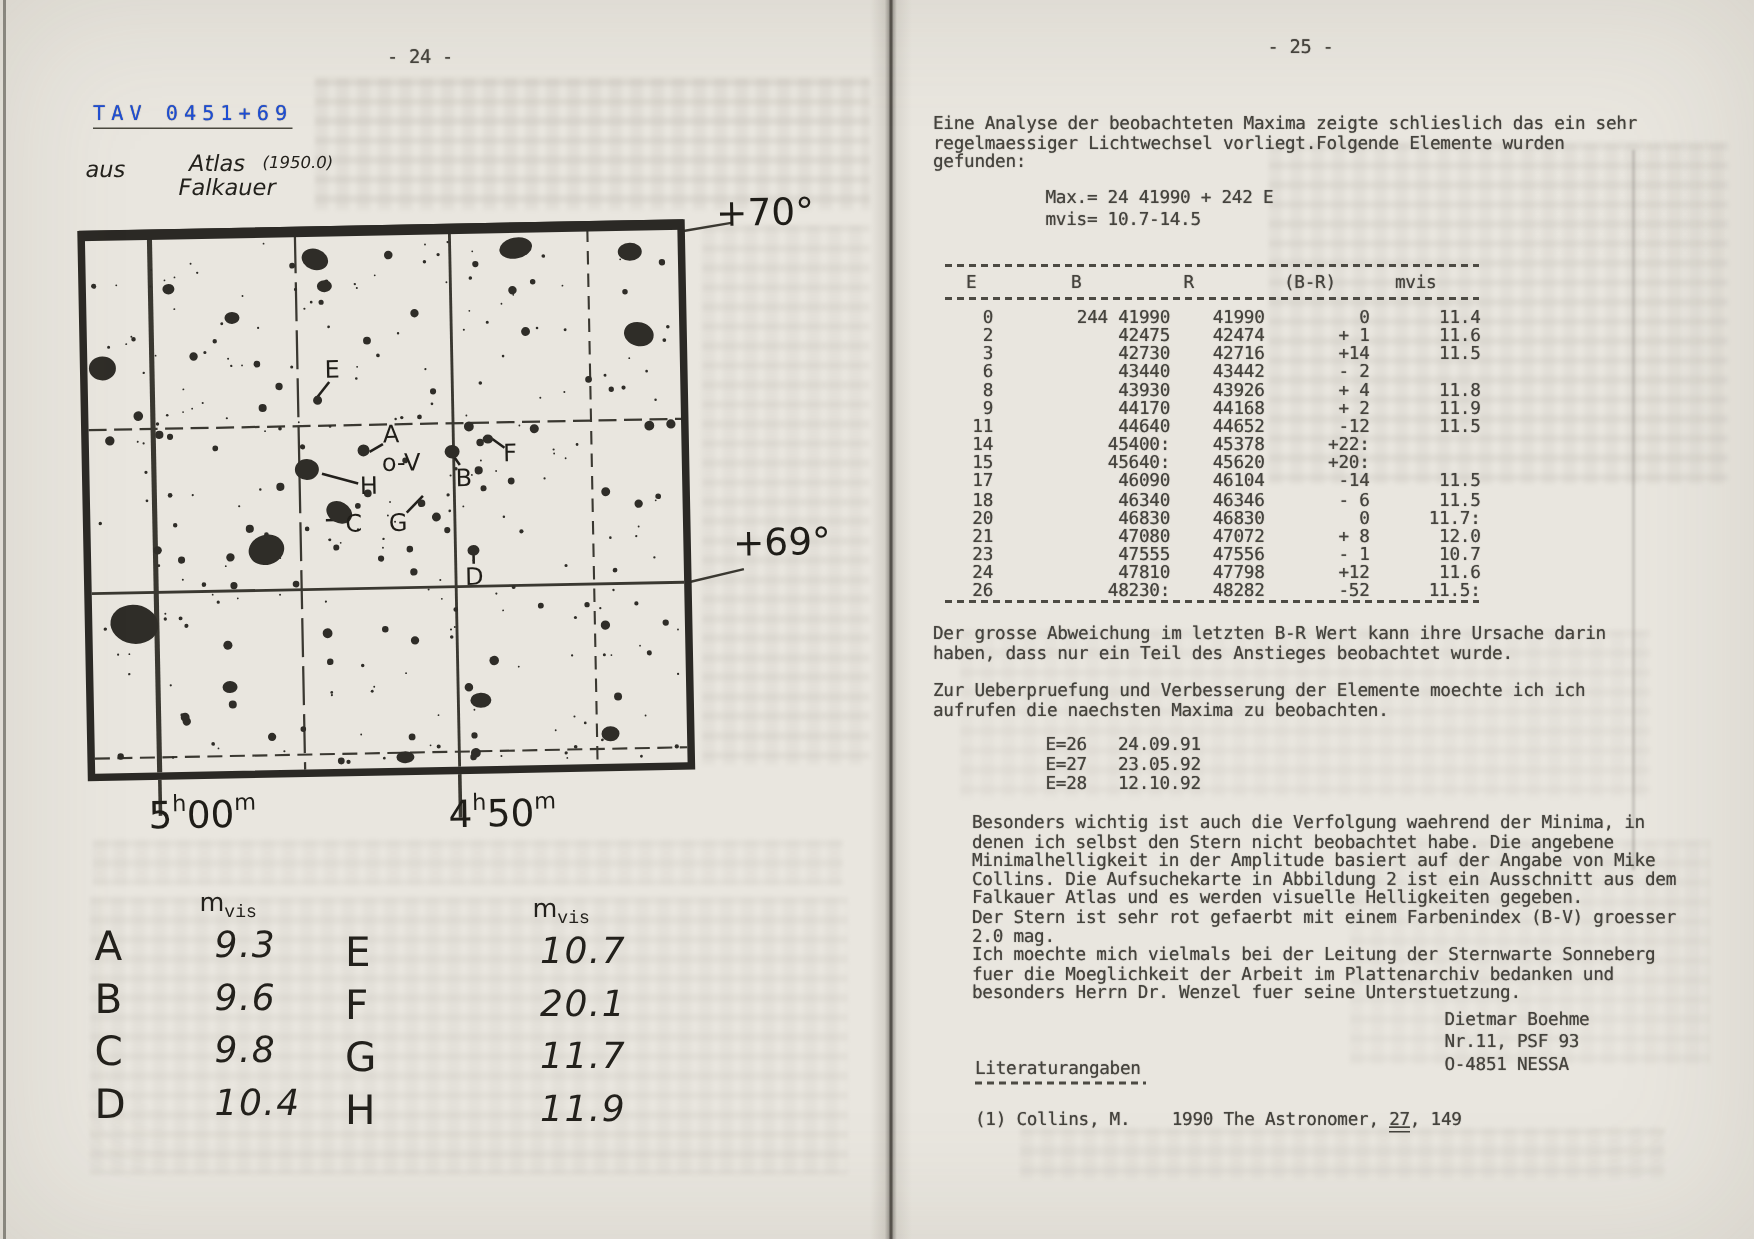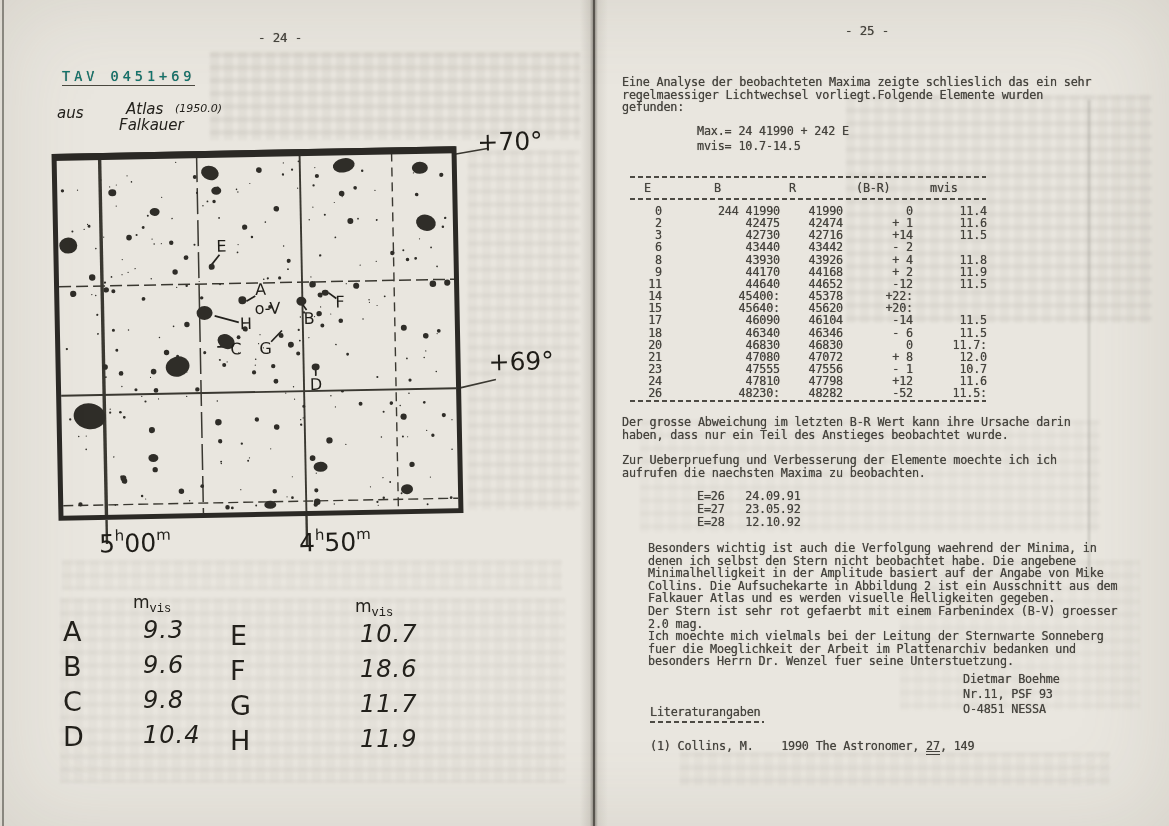--- a/index.html
+++ b/index.html
@@ -23,21 +23,21 @@
   }
   .tw.lh13{line-height:13.0px}
   .tw.lh15{line-height:15px}
   
   .hand{
     font-family:"DejaVu Sans","Liberation Sans",sans-serif;
     color:#23211c;white-space:nowrap;
   }
   .hand.it{font-style:italic}
   .title-tw{
-    font-size:13.5px;letter-spacing:4px;color:#0f766e;
+    font-size:13.5px;letter-spacing:4px;color:#1d4ed8;
     border-bottom:1.4px solid #4a483f;padding-bottom:2px;
     text-shadow:0 0 .7px rgba(61,59,53,.8);
   }
   
   .chart{width:405px;height:367px;transform:rotate(-1.1deg);transform-origin:50% 50%;}
   .chart-svg{position:absolute;left:0;top:0;width:480px;height:420px;overflow:visible;}
   .star-label{
     position:absolute;font-family:"DejaVu Sans","Liberation Sans",sans-serif;
     font-size:16px;font-weight:500;color:#1f1d18;line-height:1;
   }
@@ -487,21 +487,21 @@
         </div>
     </div>
     <div class="maggroup grp-right hand" style="left:225px;top:596px">
       <div class="maghead it"><span>m</span><sub>vis</sub></div>
       <div class="magrow">
           <span class="magletter">E</span>
           <span class="magval">10.7</span>
         </div>
       <div class="magrow">
           <span class="magletter">F</span>
-          <span class="magval">18.6</span>
+          <span class="magval">20.1</span>
         </div>
       <div class="magrow">
           <span class="magletter">G</span>
           <span class="magval">11.7</span>
         </div>
       <div class="magrow">
           <span class="magletter">H</span>
           <span class="magval">11.9</span>
         </div>
     </div>

